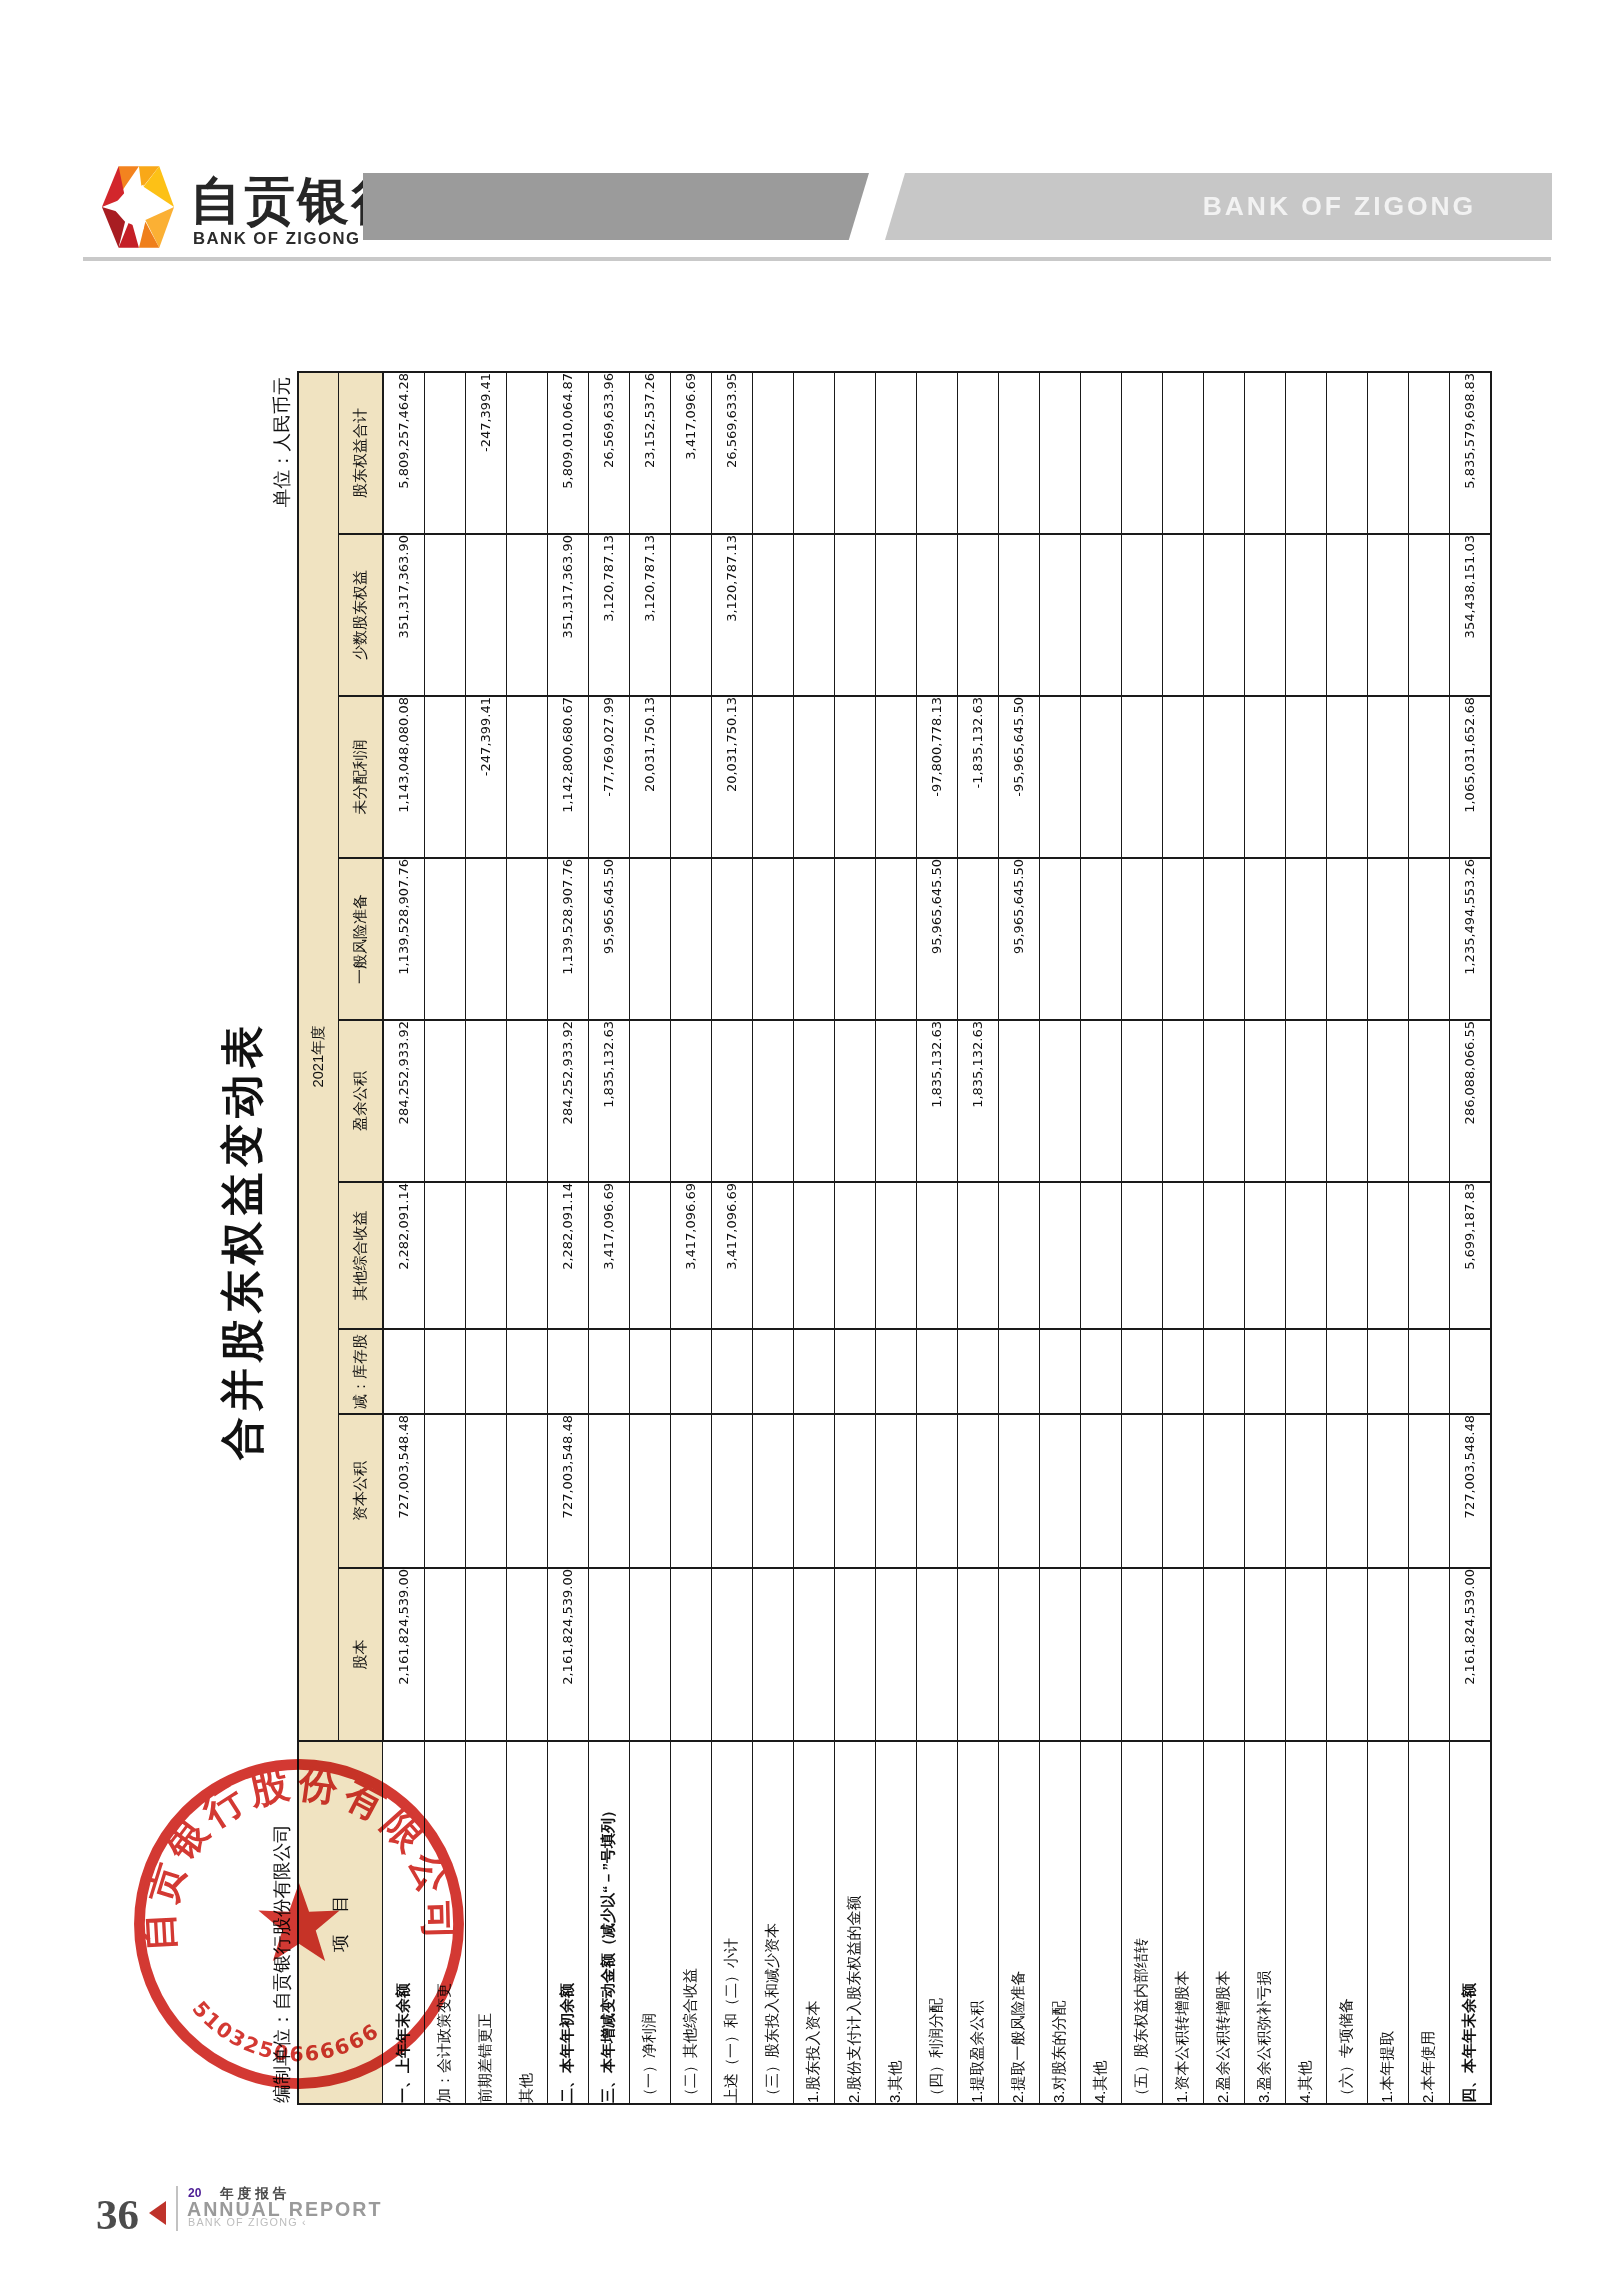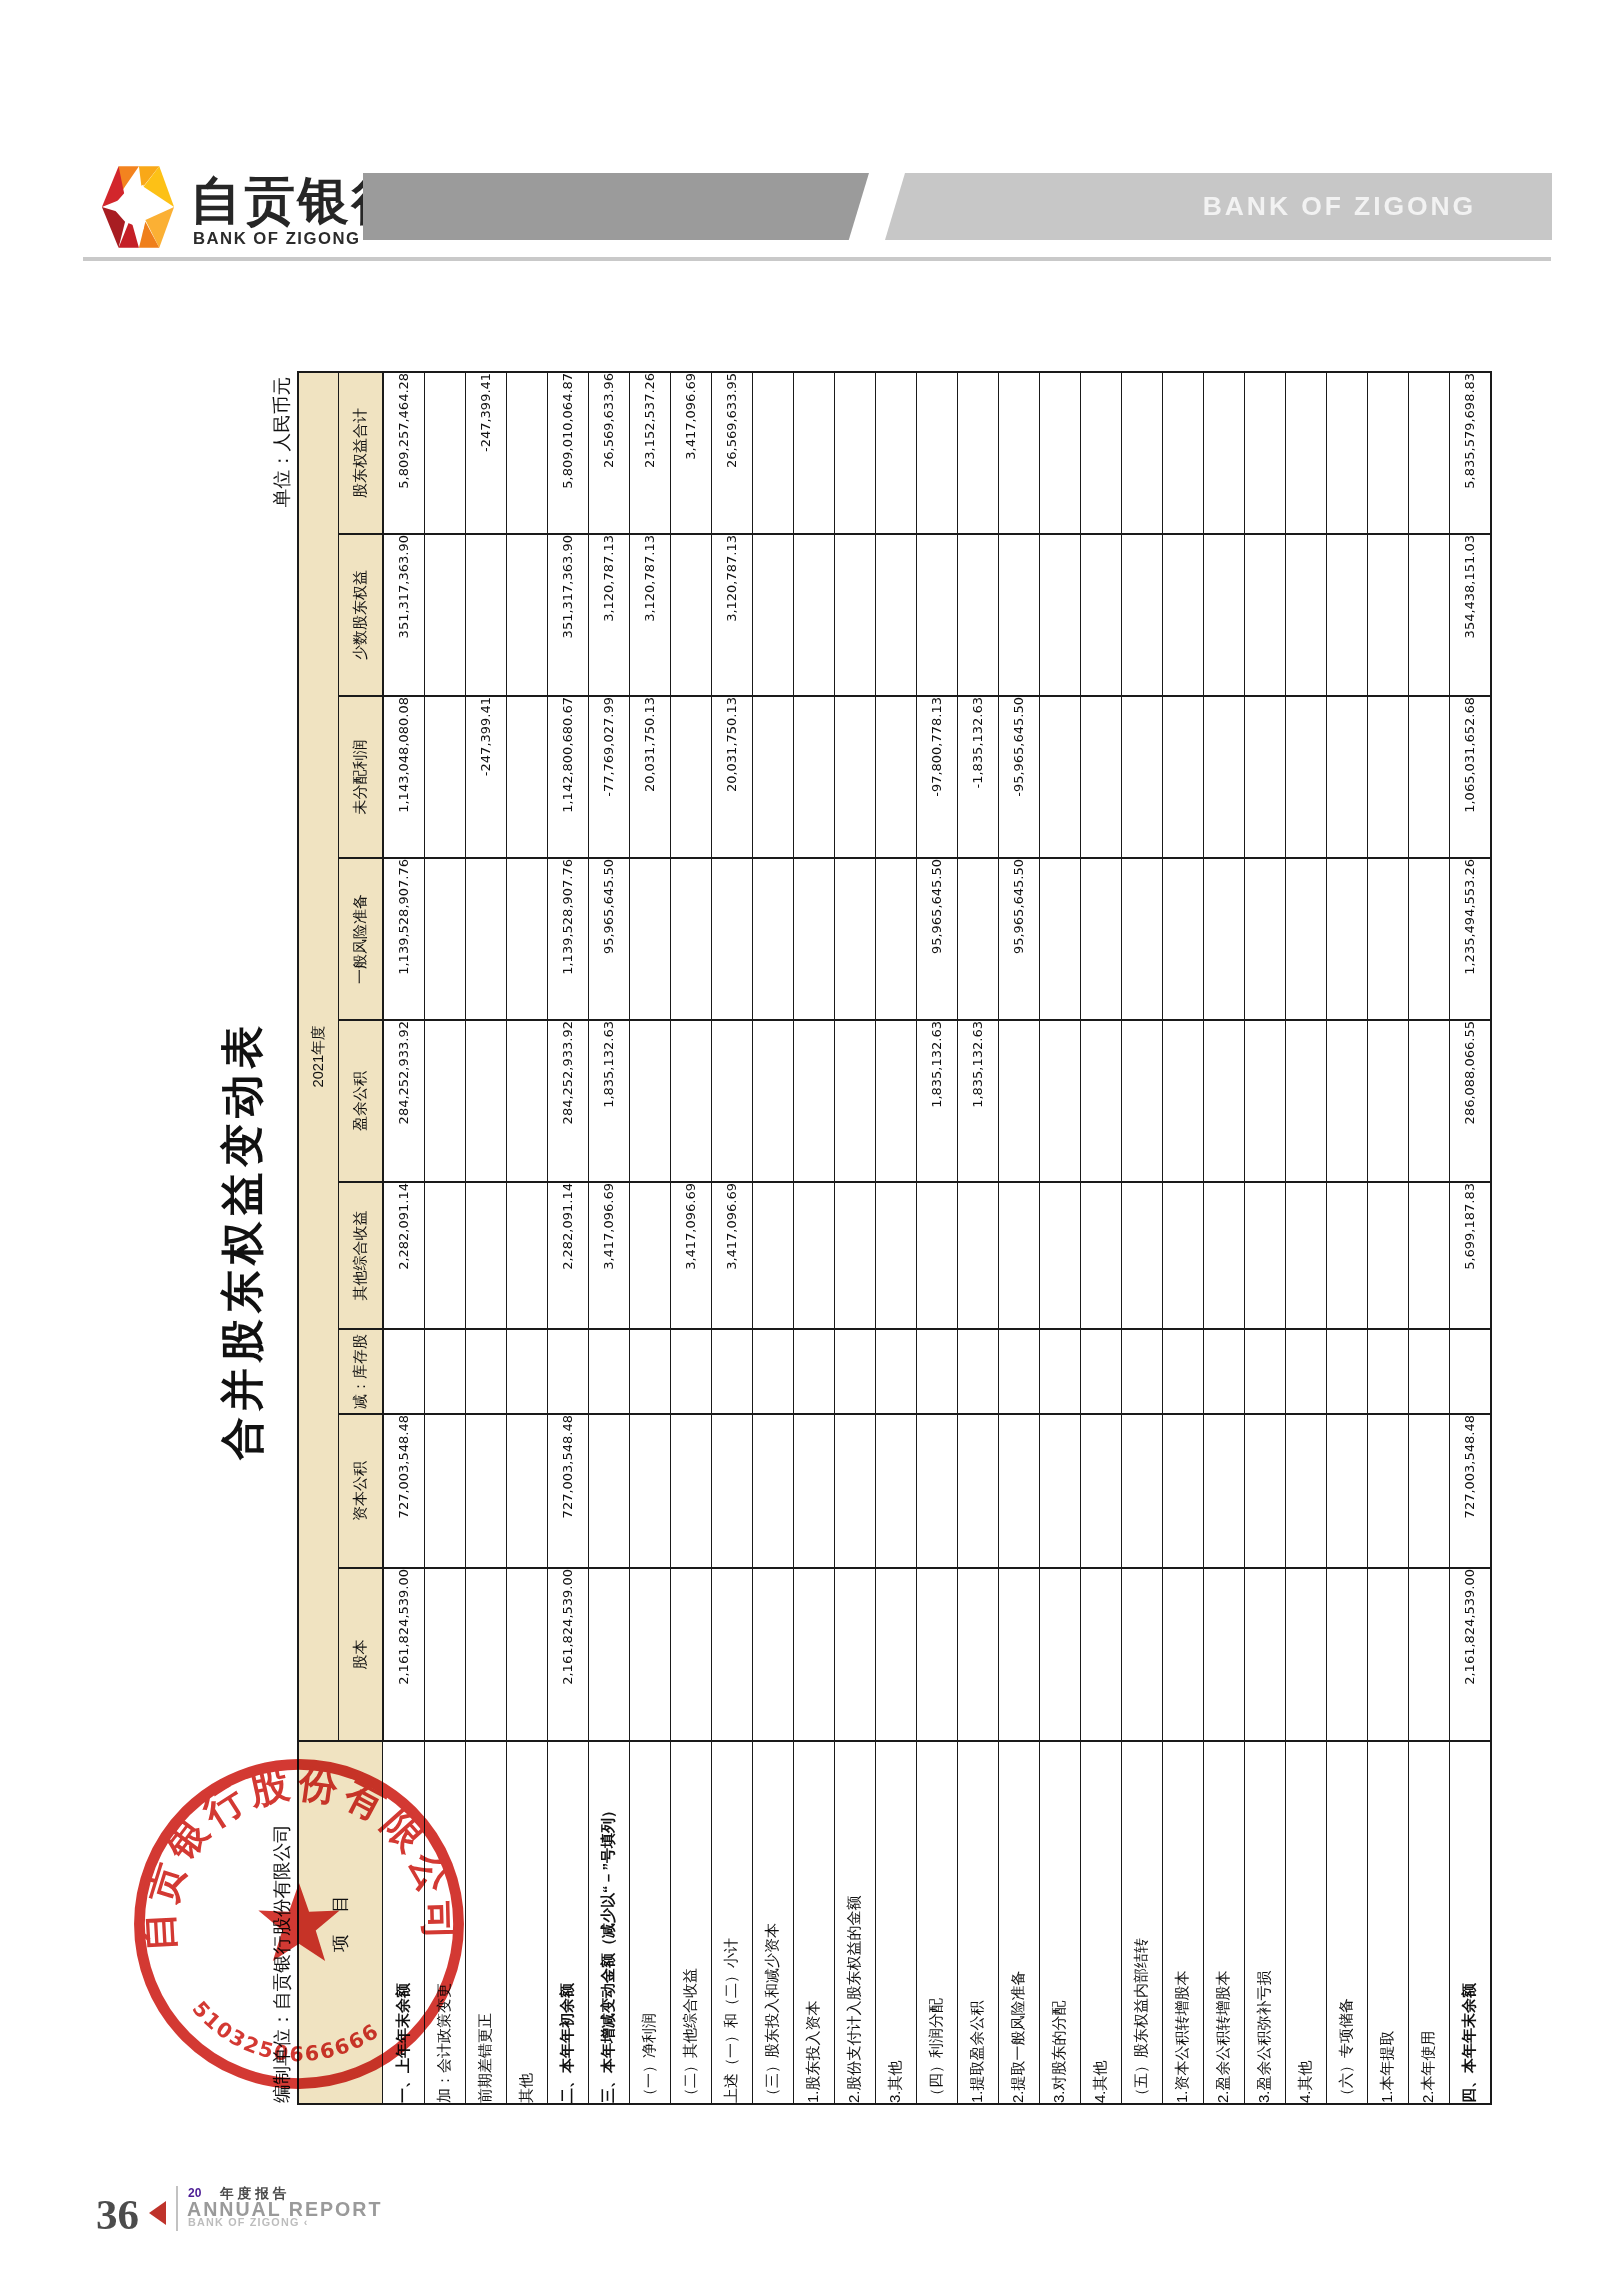--- a/index.html
+++ b/index.html
@@ -41,21 +41,21 @@
 
   
   .foot-num{position:absolute;left:96px;top:2190px;font-family:"Liberation Serif","DejaVu Serif",serif;
             font-size:43px;font-weight:bold;color:#4c4c4c;}
   .foot-tri{position:absolute;left:149px;top:2201px;width:0;height:0;
             border-top:12.7px solid transparent;border-bottom:12.7px solid transparent;border-right:17.6px solid #bf332b;}
   .foot-div{position:absolute;left:176px;top:2186px;width:2px;height:45px;background:#c2c2c2;}
   .foot-20{position:absolute;left:188px;top:2186px;font-size:12px;font-weight:bold;color:#4c1d95;}
   .foot-cn{position:absolute;left:220px;top:2185px;font-size:13.7px;font-weight:bold;color:#4a4a4a;letter-spacing:3.9px;text-align:center;}
   .foot-en{position:absolute;left:187px;top:2198px;font-size:19.6px;font-weight:bold;color:#9a9a9a;letter-spacing:2px;}
-  .foot-bank{position:absolute;left:188px;top:2216px;font-size:10.8px;font-weight:bold;color:#bdbdbd;letter-spacing:1.2px;}
+  .foot-bank{position:absolute;left:188px;top:2216px;font-size:10.8px;font-weight:normal;color:#bdbdbd;letter-spacing:1.2px;}
 </style>
 </head>
 <body>
 
 <div class="page">
 
   <svg class="logo-icon" viewBox="0 0 80 100">
     <polygon points="19,6 41,6 19,38" fill="#f3831f"></polygon>
     <polygon points="41,6 63,6 44,30" fill="#f9a818"></polygon>
     <polygon points="63,6 79,50 46,28" fill="#fdc116"></polygon>

